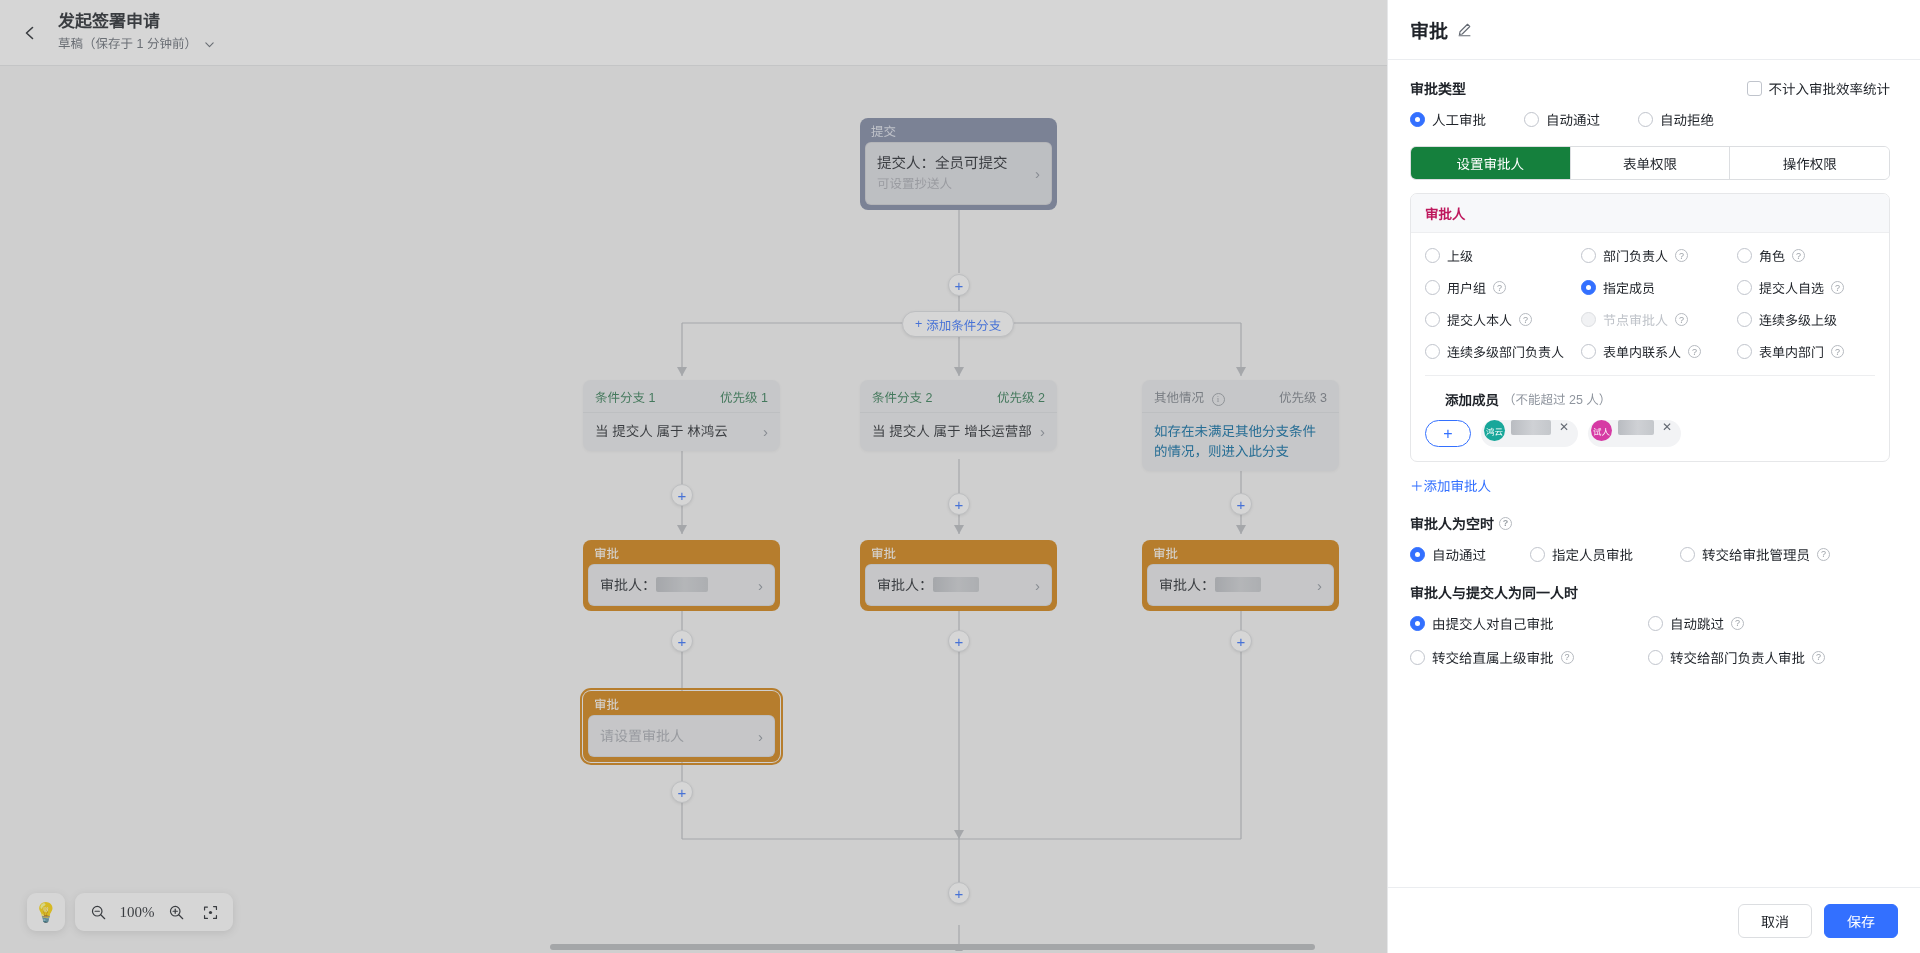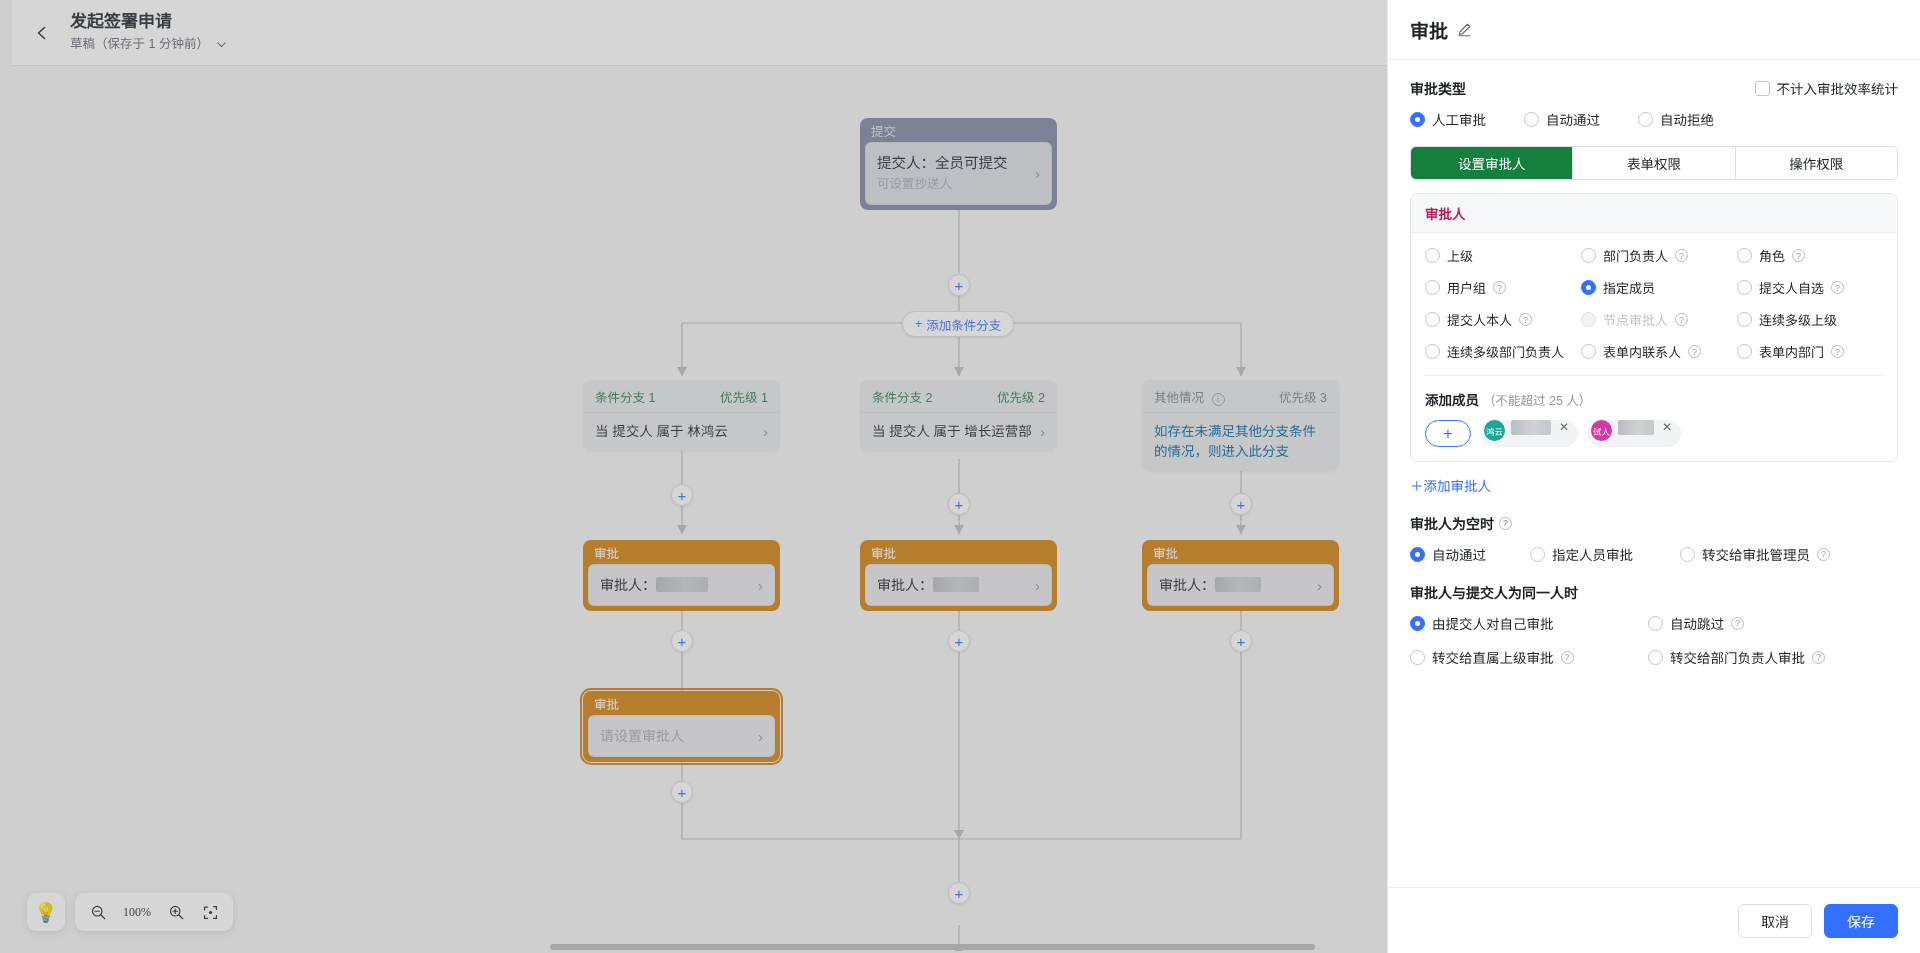--- a/index.html
+++ b/index.html
@@ -22,21 +22,21 @@
   
   #veil {
     position: absolute; inset: 0;
     background: rgba(120,120,120,0.30);
     pointer-events: none;
     z-index: 40;
   }
 
   
   #top-bar {
-    position: absolute; left: 12px; top: 0;
+    position: absolute; left: 0; top: 0;
     width: 1387px; height: 66px;
     background: #ffffff;
     border-bottom: 1px solid #e6e7e9;
     display: flex; align-items: center;
     z-index: 10;
   }
   #back-btn {
     width: 40px; height: 40px; margin-left: 10px;
     display: flex; align-items: center; justify-content: center;
     cursor: pointer; border-radius: 6px;
@@ -152,21 +152,21 @@
     width: 38px; height: 38px; border-radius: 9px; background: #fff;
     display: flex; align-items: center; justify-content: center;
     box-shadow: 0 2px 8px rgba(0,0,0,0.12); cursor: pointer; font-size: 19px;
   }
   #zoom-group {
     height: 38px; border-radius: 9px; background: #fff; display: flex; align-items: center;
     padding: 0 8px; gap: 4px; box-shadow: 0 2px 8px rgba(0,0,0,0.12);
   }
   .zbtn { width: 30px; height: 30px; display: flex; align-items: center; justify-content: center;
           cursor: pointer; border-radius: 6px; color: #1f2329; }
-  #zoom-level { font-size: 12px; color: #1f2329; min-width: 40px; text-align: center; cursor: default;
+  #zoom-level { font-size: 15px; color: #1f2329; min-width: 40px; text-align: center; cursor: default;
                 font-family: "Liberation Serif", serif; }
 
   
   #hscroll { position: absolute; left: 0; bottom: 0; width: 1387px; height: 12px; z-index: 22; }
   #hscroll .thumb {
     position: absolute; left: 550px; top: 3px; width: 765px; height: 6px;
     background: #b8babd; border-radius: 3px; cursor: pointer;
   }
 
   
@@ -175,21 +175,21 @@
     background: #fff; border-left: 1px solid #e6e7e9; z-index: 50;
     display: flex; flex-direction: column;
   }
   #panel-head {
     height: 60px; flex: none; display: flex; align-items: center;
     padding: 0 22px; border-bottom: 1px solid #ebedf0;
   }
   #panel-title { font-size: 19px; font-weight: 700; color: #1f2329; }
   #panel-edit { margin-left: 9px; cursor: pointer; display: flex; align-items: center; }
 
-  #panel-body { flex: 1; overflow: hidden; padding: 18px 22px 0 22px; }
+  #panel-body { flex: 1; overflow: hidden; padding: 18px 30px 0 22px; }
 
   .sect-label { font-size: 14px; font-weight: 700; color: #1f2329; display: flex; align-items: center; gap: 5px; }
   .row-between { display: flex; align-items: center; justify-content: space-between; }
 
   
   .radio, .checkbox { display: inline-flex; align-items: center; gap: 7px; cursor: pointer; font-size: 13.5px; color: #1f2329; }
   .radio .dot {
     width: 15px; height: 15px; border-radius: 50%; border: 1.5px solid #c0c4cc; background: #fff;
     flex: none; position: relative;
   }
@@ -231,21 +231,21 @@
   }
   #approver-card .card-hd {
     background: #f7f8fa; padding: 9px 14px; font-size: 13.5px; font-weight: 700; color: #be185d;
     border-bottom: 1px solid #edeef0;
   }
   #approver-card .card-bd { padding: 13px 14px 14px 14px; }
   #role-grid { display: grid; grid-template-columns: 156px 156px 1fr; row-gap: 13px; }
   #role-grid .radio { font-size: 13px; }
 
   #member-box { margin-top: 14px; border-top: 1px solid #edeef0; padding-top: 13px; }
-  #member-label { font-size: 13.5px; display: flex; align-items: flex-end; gap: 4px; }
+  #member-label { font-size: 13.5px; display: flex; align-items: flex-start; gap: 4px; margin-left: 20px; }
   #member-label .mtitle { font-weight: 700; color: #1f2329; }
   #member-label .mhint { color: #8f959e; font-size: 12.5px; }
   #chips { margin-top: 11px; display: flex; align-items: center; gap: 10px; flex-wrap: wrap; }
   .chip-add {
     width: 46px; height: 27px; border: 1px solid #3370ff; border-radius: 14px;
     color: #3370ff; display: flex; align-items: center; justify-content: center;
     font-size: 16px; cursor: pointer; background: #fff;
   }
   .chip {
     height: 27px; border-radius: 14px; background: #f2f3f5; display: flex; 

